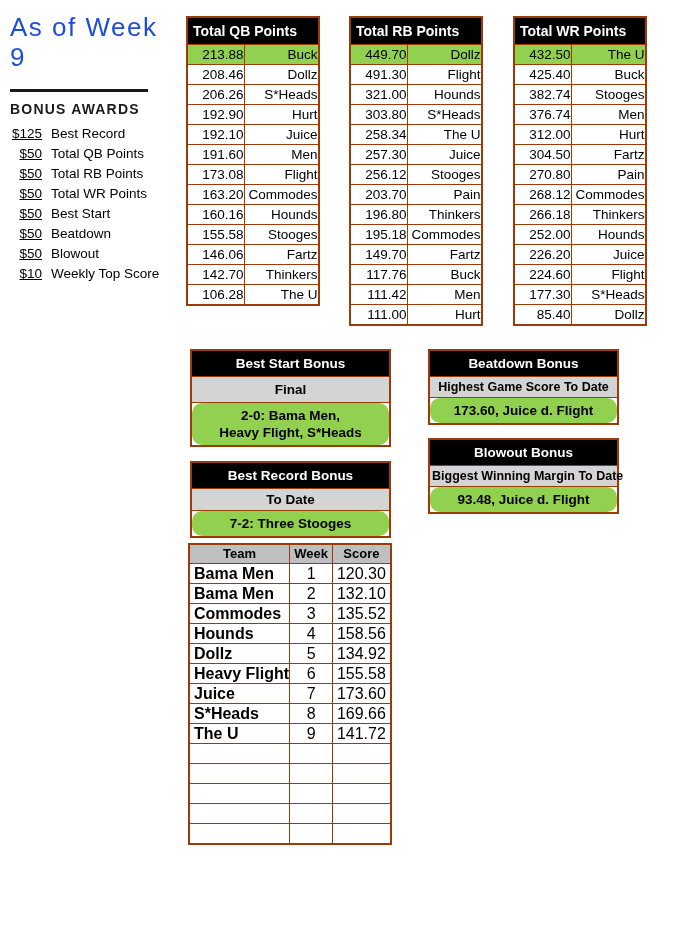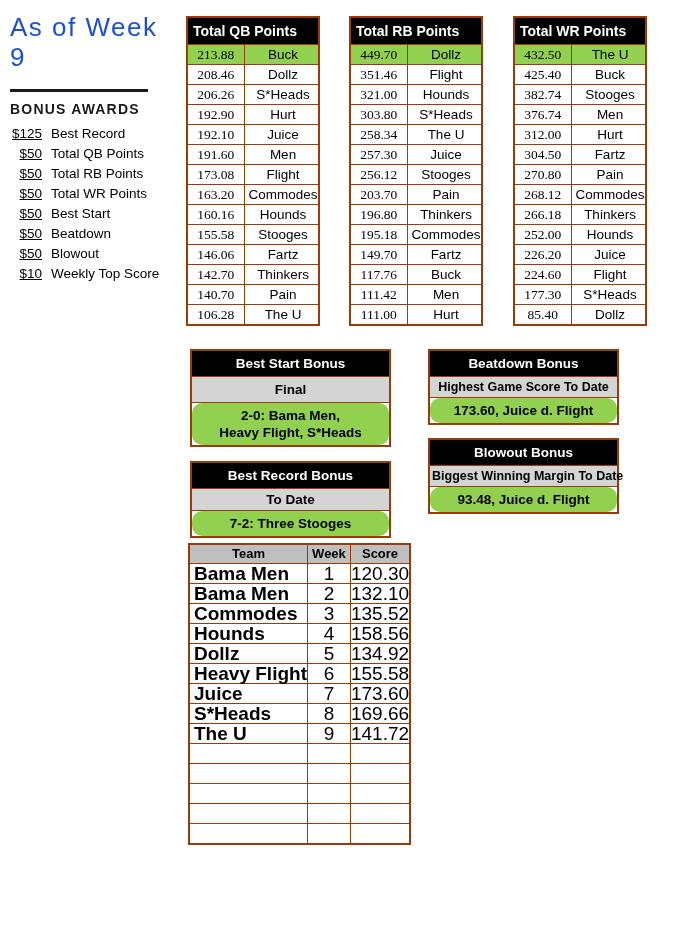--- a/index.html
+++ b/index.html
@@ -30,22 +30,22 @@
   .lb-qb{left:186px;} .lb-rb{left:349px;} .lb-wr{left:513px;}
   .lb table{border-collapse:collapse;border:2px solid var(--border);}
   .lb th{
     background:var(--headerBg);color:var(--headerTx);font-size:14px;font-weight:bold;
     text-align:left;padding:5px 4px 5px 5px;border:1px solid var(--border);
   }
   .lb td{
     border:1px solid var(--border);font-size:13.5px;height:19px;padding:0;
     background:#fff;line-height:19px;
   }
-  .lb td.pts{width:57px;text-align:center;font-family:Liberation Serif, serif;}
-  .lb td.team{width:72px;text-align:center;padding-left:4px;white-space:nowrap;}
+  .lb td.pts{width:57px;text-align:right;}
+  .lb td.team{width:72px;text-align:right;padding-left:4px;white-space:nowrap;}
   .lb tr.leader td{background:var(--green);}
   
   .bonus{position:absolute;border:2px solid var(--border);background:#fff;}
   .bonus .b-title{
     background:var(--headerBg);color:var(--headerTx);font-weight:bold;font-size:13.5px;
     text-align:center;padding:5px 4px;border-bottom:1px solid var(--border);white-space:nowrap;
   }
   .bonus .b-sub{
     background:var(--graySub);font-weight:bold;font-size:12.5px;text-align:center;
     padding:3px 2px;border-bottom:1px solid var(--border);white-space:nowrap;
@@ -65,21 +65,21 @@
   .weekly table{border-collapse:collapse;border:2px solid var(--border);}
   .weekly th.w-title{
     background:var(--headerBg);color:var(--headerTx);font-size:14px;font-weight:bold;
     text-align:center;padding:6px 4px;border:1px solid var(--border);
   }
   .weekly th.col{
     background:var(--grayCol);font-size:13px;font-weight:bold;text-align:center;
     border:1px solid var(--border);height:19px;padding:0 2px;
   }
   .weekly td{
-    border:1px solid var(--border);font-size:19px;height:19px;line-height:19px;
+    border:1px solid var(--border);font-size:16px;height:19px;line-height:19px;
     padding:0;background:#fff;
   }
   .weekly td.t{width:82px;font-weight:bold;text-align:left;padding-left:4px;white-space:nowrap;}
   .weekly td.w{width:43px;text-align:center;}
   .weekly td.s{width:58px;text-align:center;}
 </style>
 </head>
 <body>
 
 <div class="sidebar">
@@ -172,44 +172,40 @@
         </tr>
         <tr>
           <td class="pts">146.06</td>
           <td class="team">Fartz</td>
         </tr>
         <tr>
           <td class="pts">142.70</td>
           <td class="team">Thinkers</td>
         </tr>
         <tr>
-          <td class="pts">140.70</td>
-          <td class="team">Pain</td>
-        </tr>
-        <tr>
           <td class="pts">106.28</td>
           <td class="team">The U</td>
         </tr>
       </tbody>
   </table>
 </div>
 <div class="lb lb-rb">
   <table>
     <thead>
         <tr>
           <th colspan="2">Total RB Points</th>
         </tr>
       </thead>
     <tbody>
         <tr class="leader">
           <td class="pts">449.70</td>
           <td class="team">Dollz</td>
         </tr>
         <tr>
-          <td class="pts">351.46</td>
+          <td class="pts">491.30</td>
           <td class="team">Flight</td>
         </tr>
         <tr>
           <td class="pts">321.00</td>
           <td class="team">Hounds</td>
         </tr>
         <tr>
           <td class="pts">303.80</td>
           <td class="team">S*Heads</td>
         </tr>

